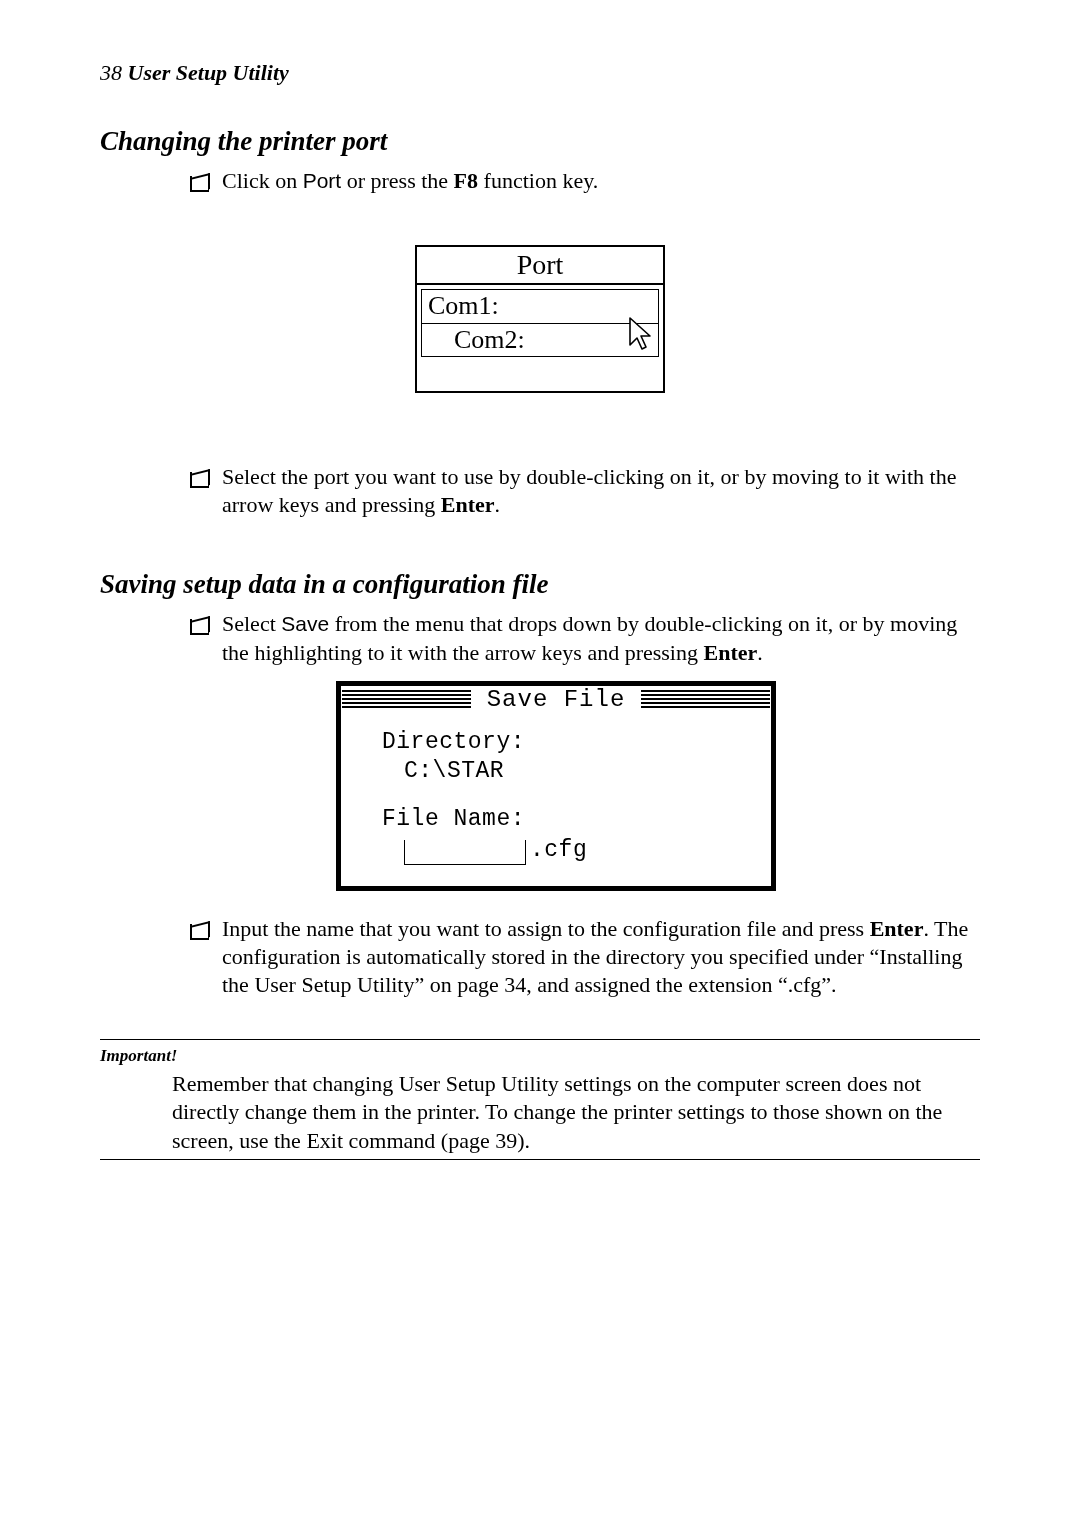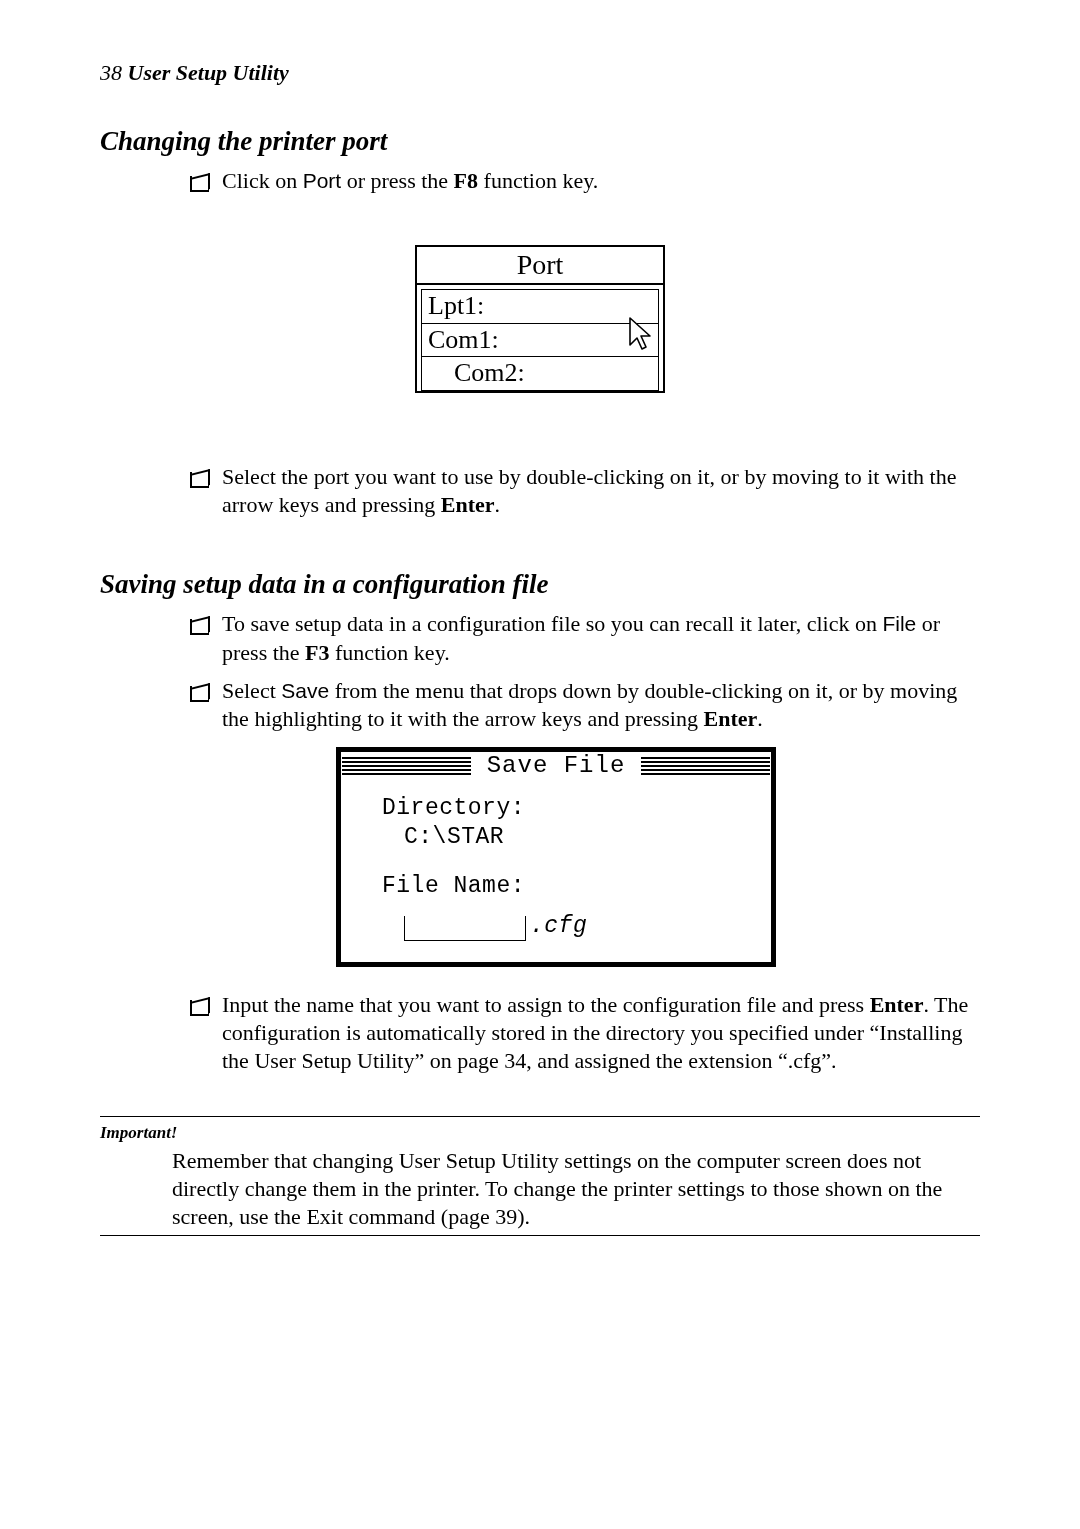--- a/index.html
+++ b/index.html
@@ -154,22 +154,21 @@
     padding: 14px 26px 22px 42px;
     line-height: 1.25;
     letter-spacing: 0.5px;
   }
   .save-body .lbl { display: block; }
   .save-body .dir-val { padding-left: 22px; display: block; }
   .save-body .fname-row {
     display: flex;
     align-items: flex-end;
     padding-left: 22px;
-    margin-top: 12px;
-    font-style: italic;
+    margin-top: 2px;
   }
   .fname-box {
     display: inline-block;
     width: 120px; height: 24px;
     border: 1.5px solid #000;
     border-top: none;
     margin-right: 4px;
   }
   .blk2 { margin-top: 20px; }
 
@@ -208,21 +207,20 @@
         <span>Click on </span><span class="sans">Port</span><span> or press the </span><b>F8</b><span> function key.</span>
       </span>
     </div>
   </div>
 
   <div class="port-fig">
     <div class="port-box">
       <div class="port-title">Port</div>
       <div class="port-clip">
         <div class="port-list">
-          <div class="port-item">Lpt1:</div>
           <div class="port-item">Com1:</div>
           <div class="port-item cut">Com2:</div>
           <span class="port-cursor">
             <svg width="26" height="38" viewBox="0 0 26 38">
               <path d="M3 3 L3 30 L10 23 L15 34 L19 32 L14 21 L23 21 Z" fill="#fff" stroke="#000" stroke-width="1.6" stroke-linejoin="round"></path>
             </svg>
           </span>
         </div>
       </div>
     </div>
@@ -235,26 +233,20 @@
         <span>Select the port you want to use by double-clicking on it, or by moving to it with the arrow keys and pressing </span><b>Enter</b><span>.</span>
       </span>
     </div>
   </div>
 
   <div class="gap"></div>
 
   <div class="sect-head">Saving setup data in a configuration file</div>
 
   <div class="steps">
-    <div class="step">
-      <span class="checkbox-icon"></span>
-      <span class="txt">
-        <span>To save setup data in a configuration file so you can recall it later, click on </span><span class="sans">File</span><span> or press the </span><b>F3</b><span> function key.</span>
-      </span>
-    </div>
     <div class="step">
       <span class="checkbox-icon"></span>
       <span class="txt">
         <span>Select </span><span class="sans">Save</span><span> from the menu that drops down by double-clicking on it, or by moving the highlighting to it with the arrow keys and pressing </span><b>Enter</b><span>.</span>
       </span>
     </div>
   </div>
 
   <div class="save-fig">
     <div class="save-box">

